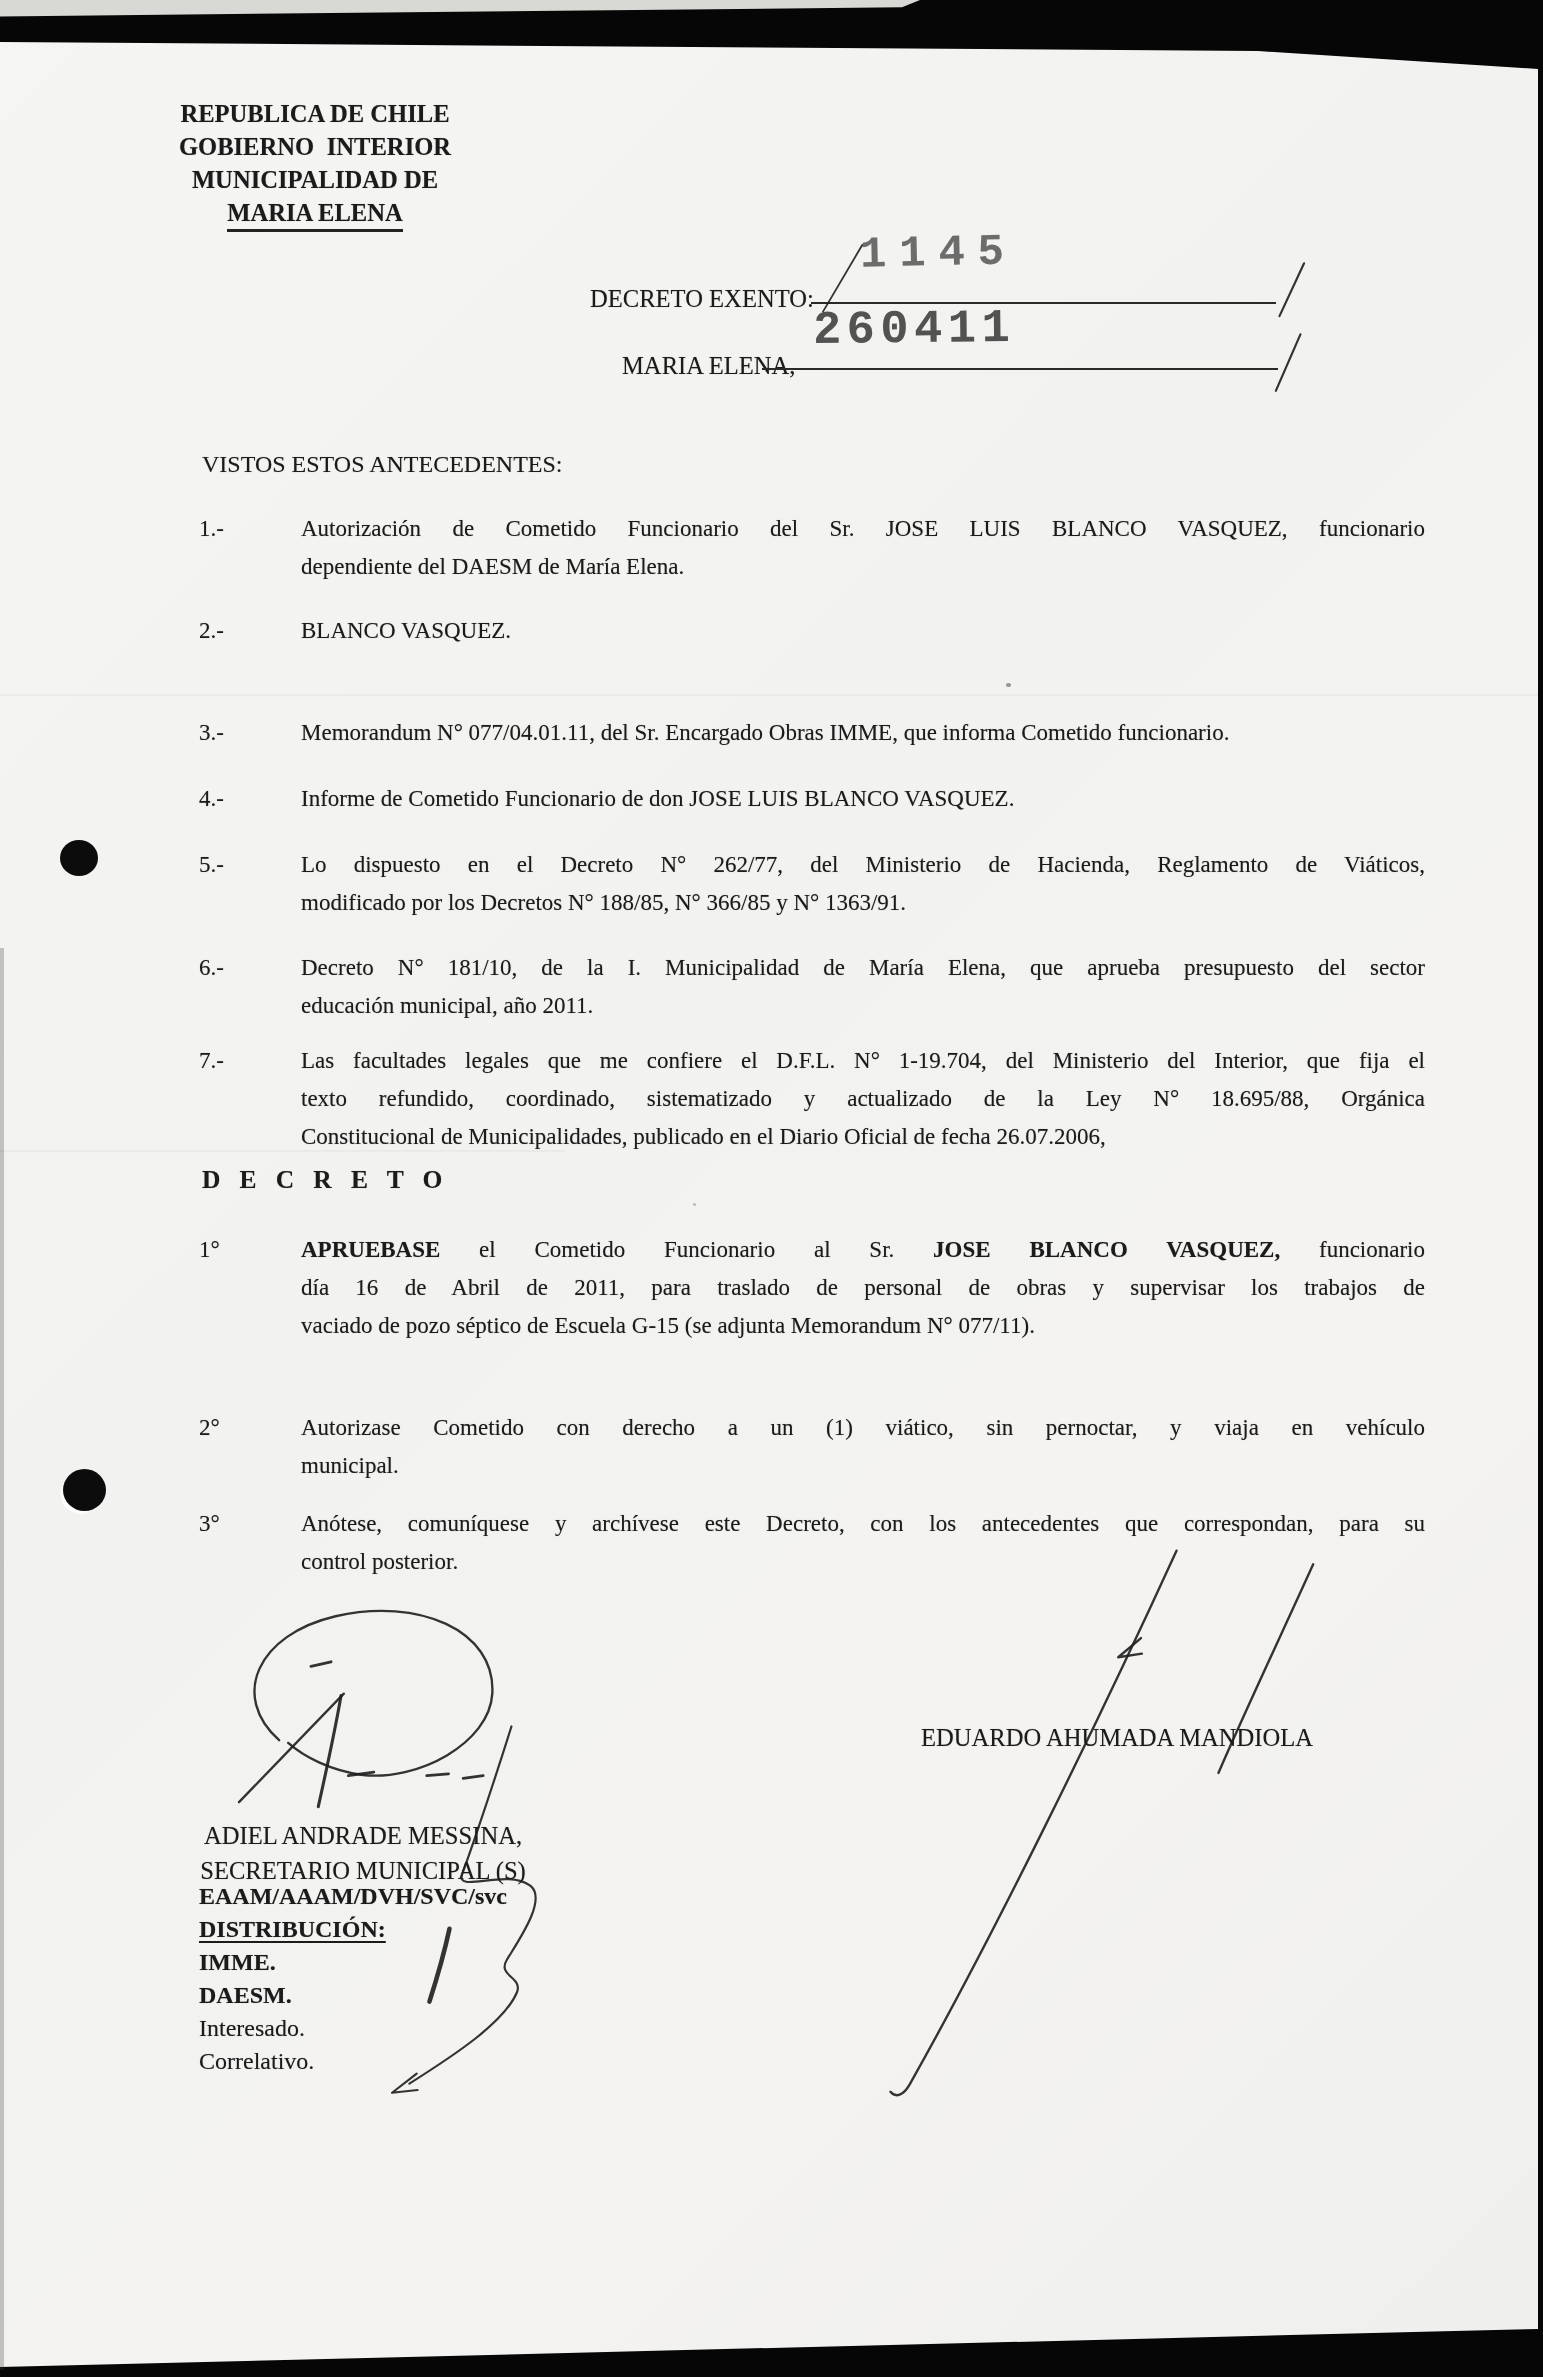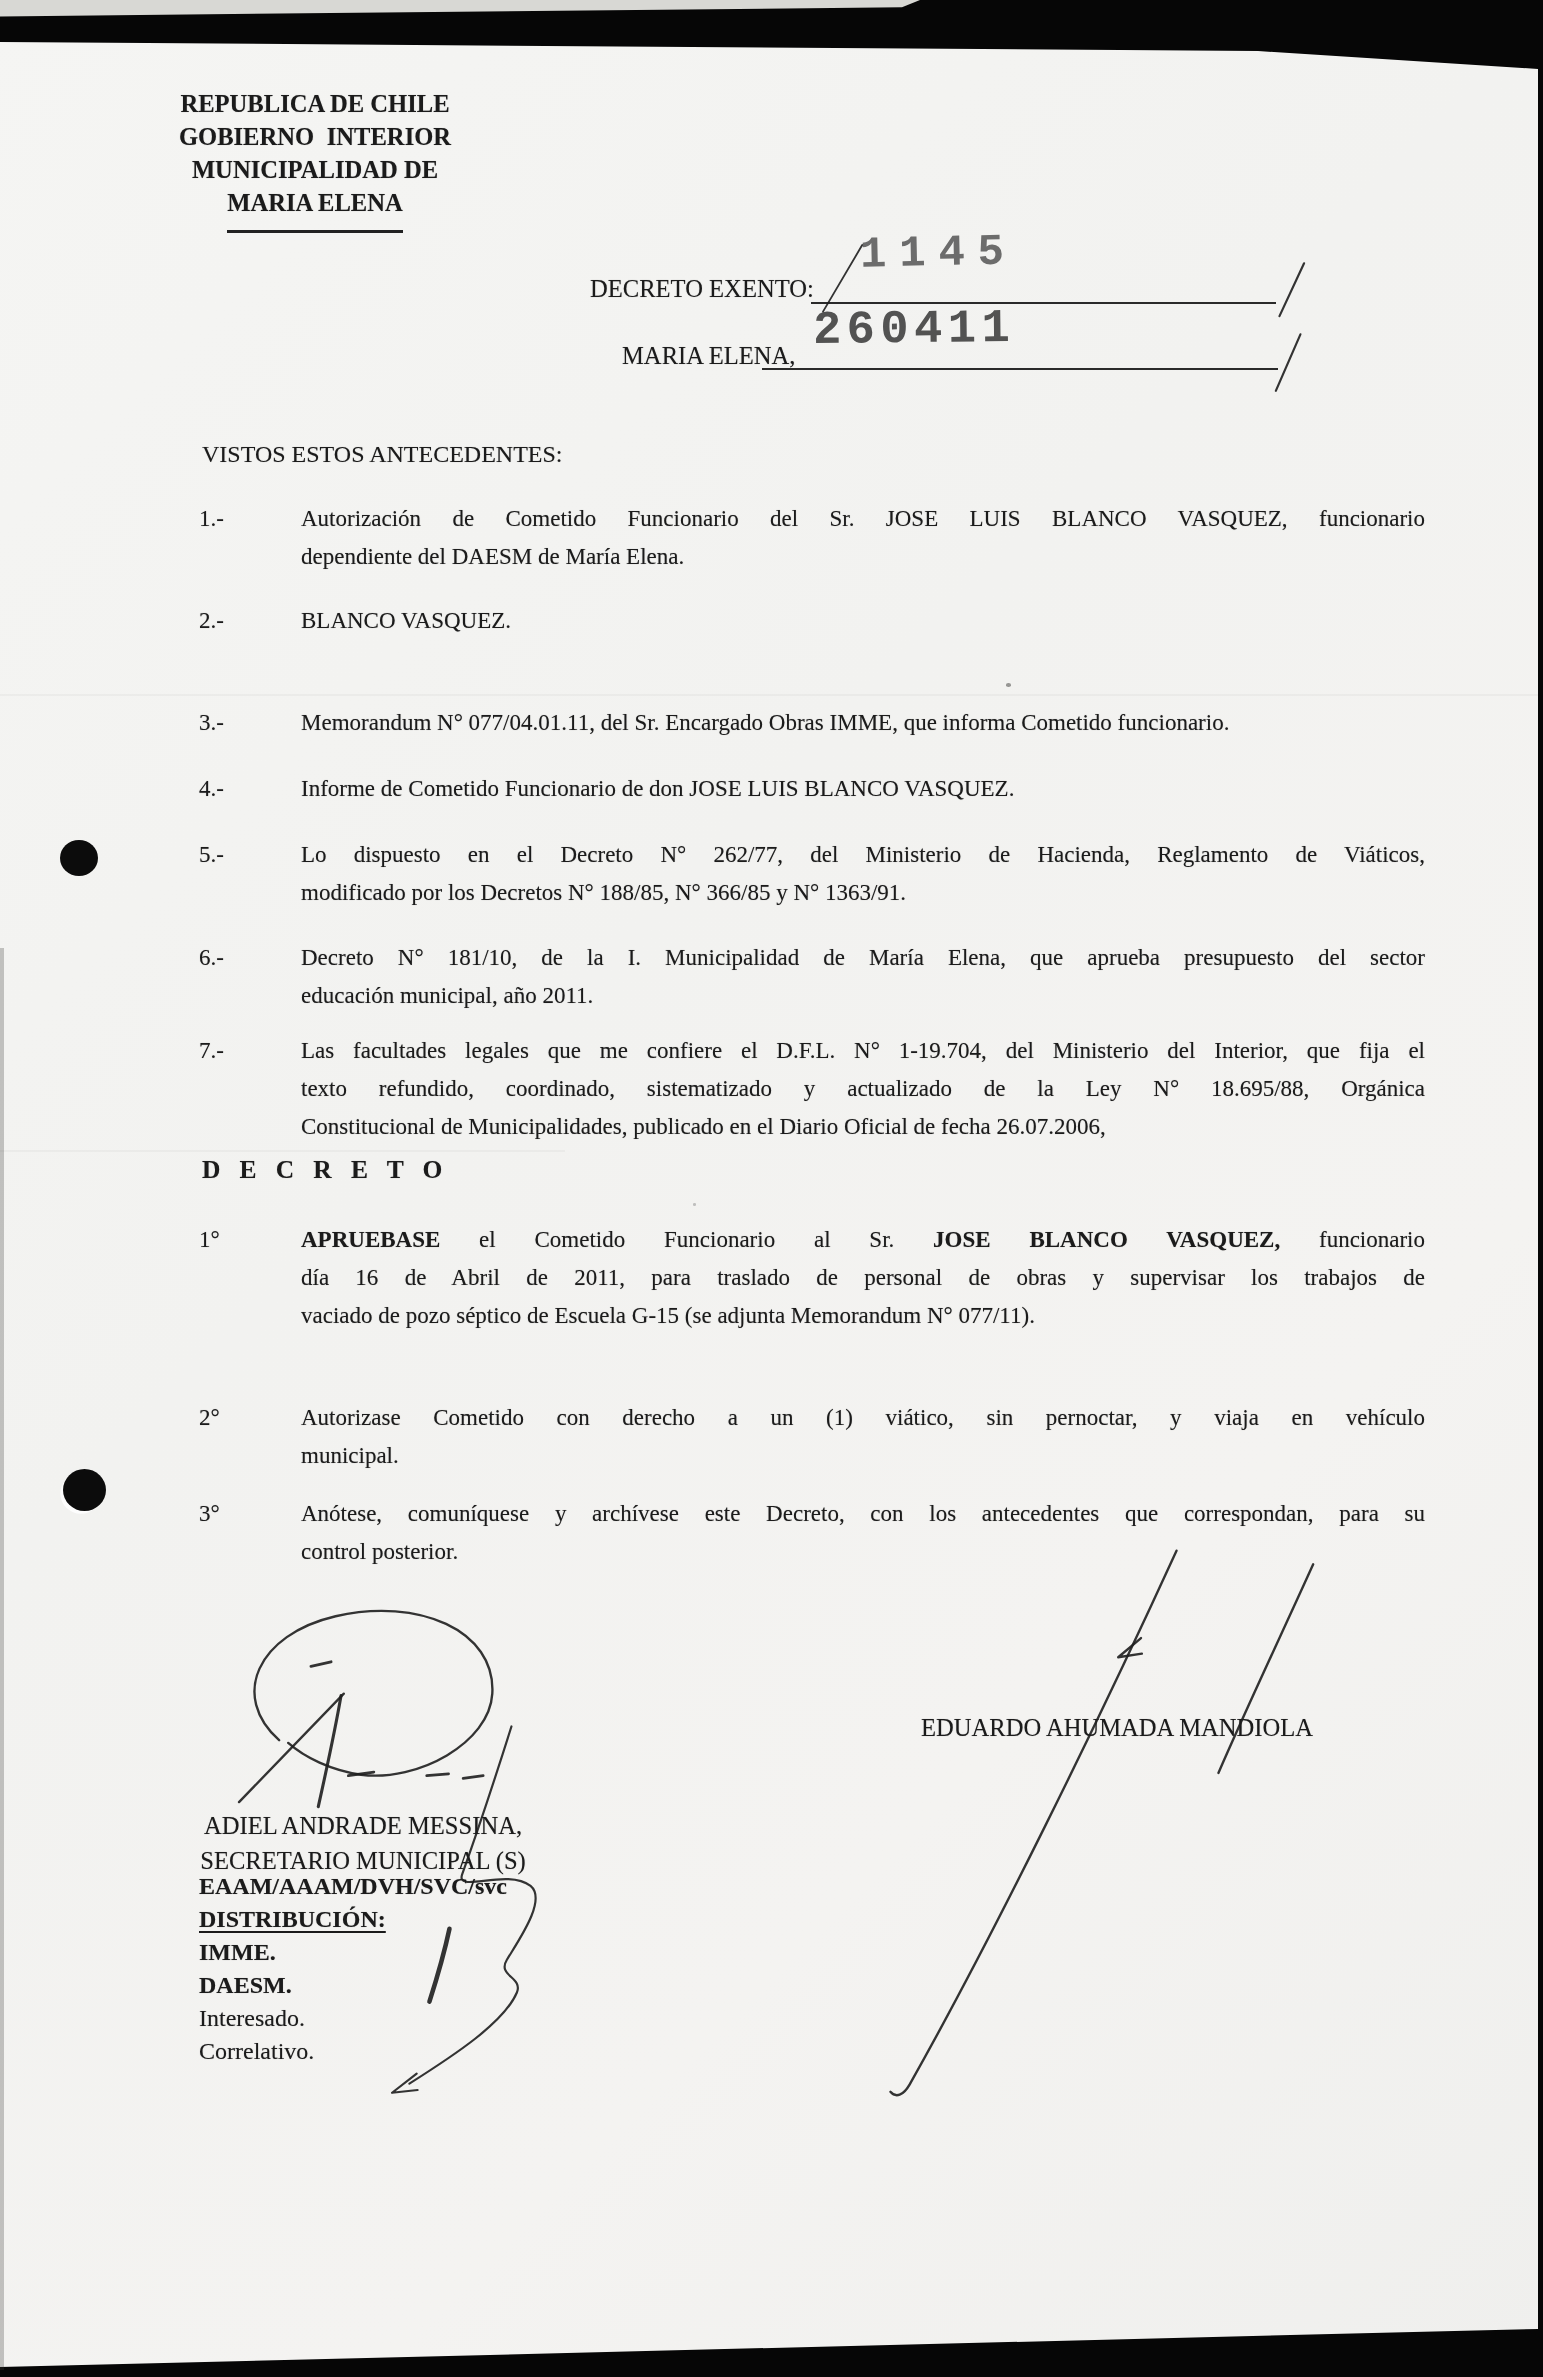--- a/index.html
+++ b/index.html
@@ -16,26 +16,26 @@
   #crease2{left:0;top:1150px;width:565px;}
   #edge-shadow{position:absolute;left:0;top:948px;width:3.6px;height:1422px;background:rgba(60,60,58,.28);}
   .speck{position:absolute;border-radius:50%;background:#4a4a48;opacity:.55;}
   #speck1{left:1006px;top:683px;width:4.6px;height:3.6px;}
   #speck2{left:693px;top:1203px;width:2.7px;height:2.7px;opacity:.3;}
   
   .hole{position:absolute;background:#0c0c0c;border-radius:50%;}
   #hole1{left:60px;top:840px;width:38px;height:36px;}
   #hole2{left:63px;top:1469px;width:43px;height:42px;box-shadow:-3.6px 3.6px 0 -0.9px rgba(255,255,255,.85);}
   
-  .ink{color:#1b1b1b;text-shadow:0 0 0.9px rgba(25,25,25,.38);}
+  .ink{color:#1b1b1b;text-shadow:0 0 0.9px rgba(25,25,25,.38);margin-top:10px;}
   
   #letterhead{position:absolute;left:173px;top:87px;width:284px;text-align:center;
               font-size:24.6px;font-weight:700;line-height:33px;}
   #letterhead .lh-line2{word-spacing:6.4px;}
-  #letterhead .lh-underlined{display:inline-block;border-bottom:3.6px solid #222;padding-bottom:14px;line-height:27px;}
+  #letterhead .lh-underlined{display:inline-block;border-bottom:3.6px solid #222;padding-bottom:3px;line-height:27px;}
   
   .field-label{position:absolute;font-size:24.6px;}
   #decreto-exento-label{left:590px;top:275px;}
   #maria-elena-label{left:622px;top:342px;}
   .blank-line{position:absolute;border-top:2.7px solid #2a2a2a;height:0;}
   #blank-line-1{left:811px;top:302px;width:465px;}
   #blank-line-2{left:762px;top:368px;width:516px;}
   .stamp{position:absolute;font-family:"Liberation Mono", monospace;font-weight:700;}
   #stamp-number{left:860px;top:228px;font-size:44px;letter-spacing:12.8px;color:#4b4b4b;
                 transform:rotate(-1.2deg);opacity:.8;}

